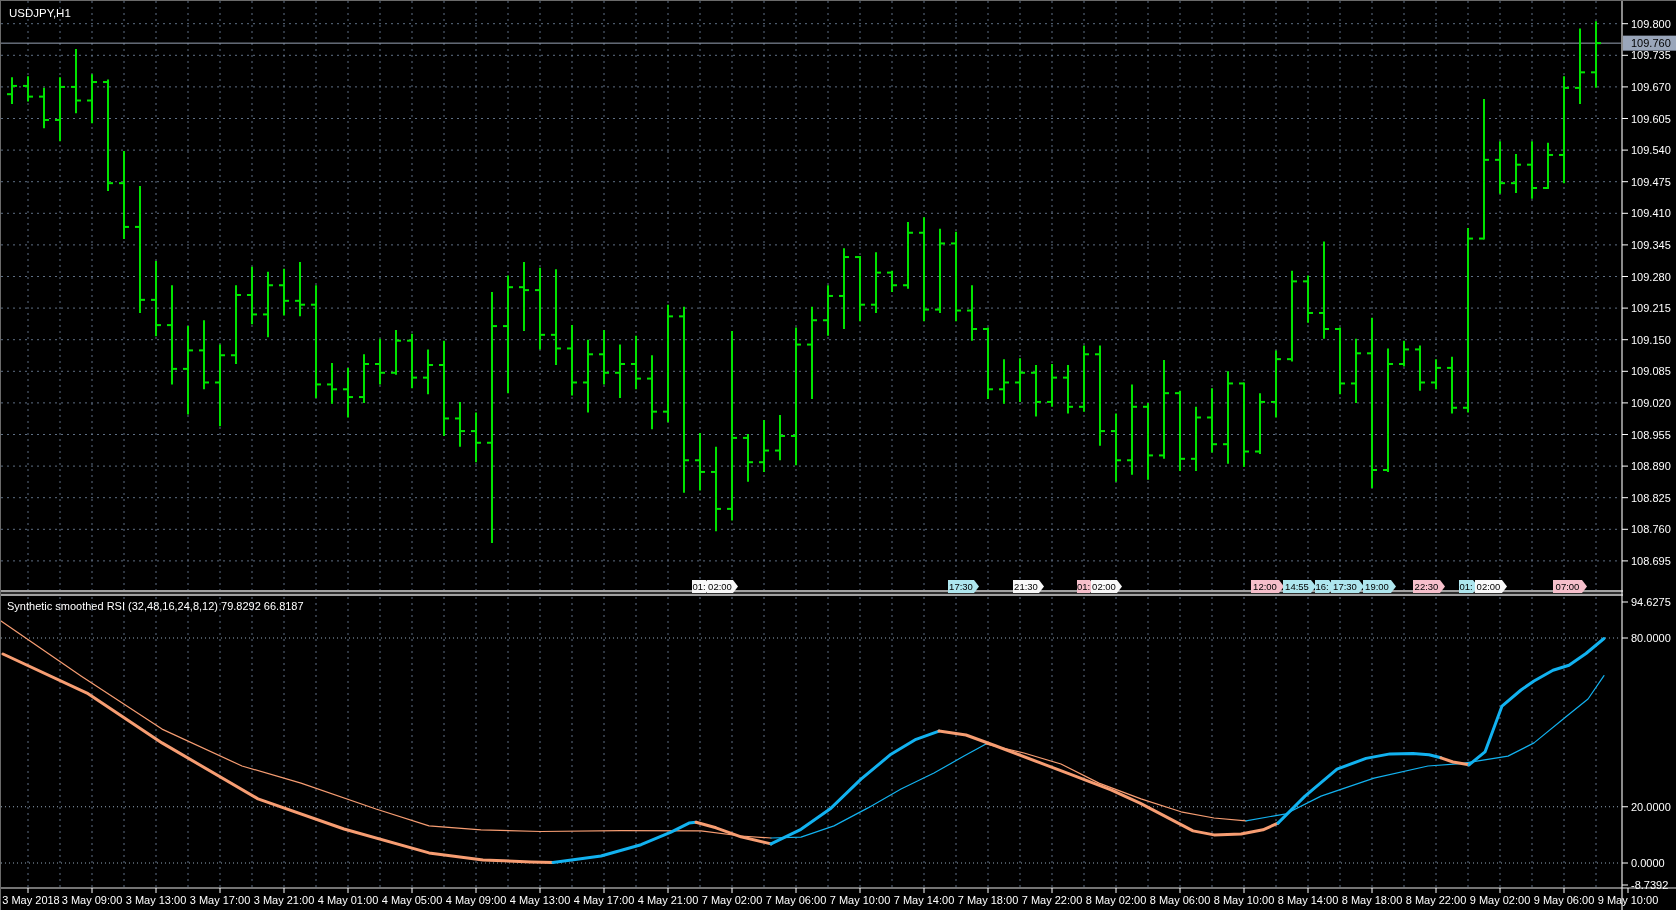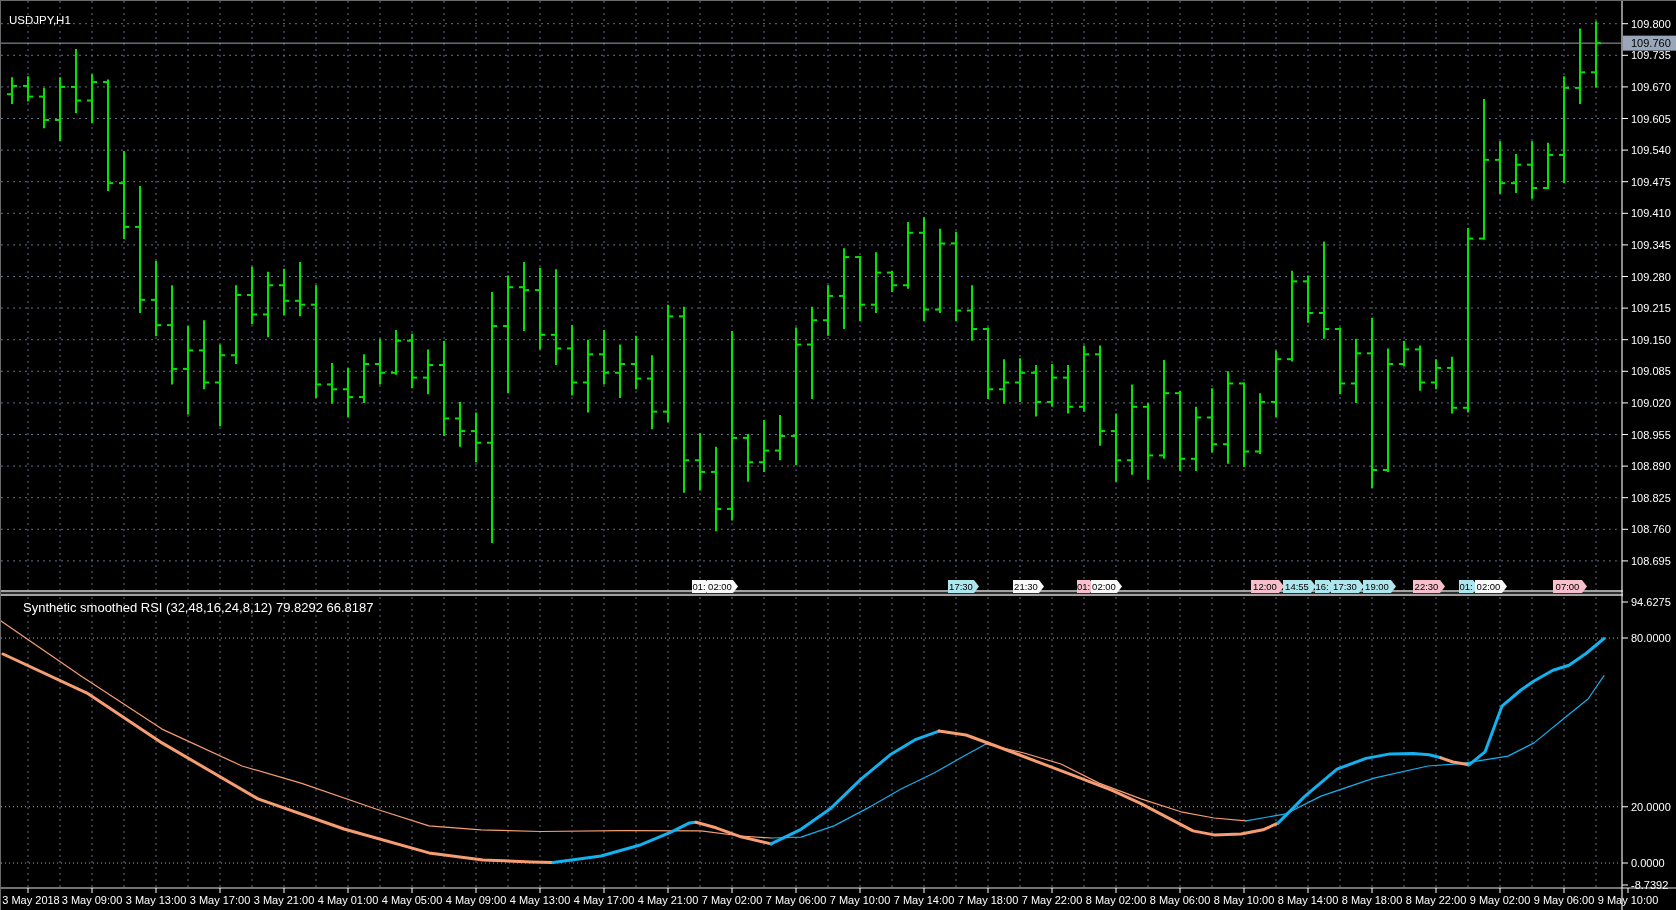--- a/index.html
+++ b/index.html
@@ -1,21 +1,21 @@
 <!DOCTYPE html>
 <html><head>
 <meta charset="utf-8">
 <style>
   html,body{margin:0;padding:0;background:#111;}
   #app{position:relative;width:1676px;height:910px;background:#000;overflow:hidden;
        font-family:"Liberation Sans","DejaVu Sans",sans-serif;border-top:1px solid #6a6a6a;border-left:1px solid #6a6a6a;box-sizing:border-box;}
   svg{position:absolute;left:0;top:0;}
   .ovl{position:absolute;color:#fff;font-size:11.5px;letter-spacing:0;white-space:nowrap;}
-  #title{left:8px;top:13px;}
-  #rsiTitle{left:22px;top:599px;font-size:13px;text-align:center;}
+  #title{left:8px;top:6px;}
+  #rsiTitle{left:6px;top:599px;font-size:11px;text-align:center;}
 </style>
 </head>
 <body>
 
 <div id="app">
   <svg id="cv" width="1676" height="910">
       <line x1="27" y1="0" x2="27" y2="589" stroke="#5e6f84" stroke-width="1" stroke-dasharray="2 4"></line>
       <line x1="27" y1="596" x2="27" y2="886" stroke="#5e6f84" stroke-width="1" stroke-dasharray="2 4"></line>
       <line x1="59" y1="0" x2="59" y2="589" stroke="#5e6f84" stroke-width="1" stroke-dasharray="2 4"></line>
       <line x1="59" y1="596" x2="59" y2="886" stroke="#5e6f84" stroke-width="1" stroke-dasharray="2 4"></line>

